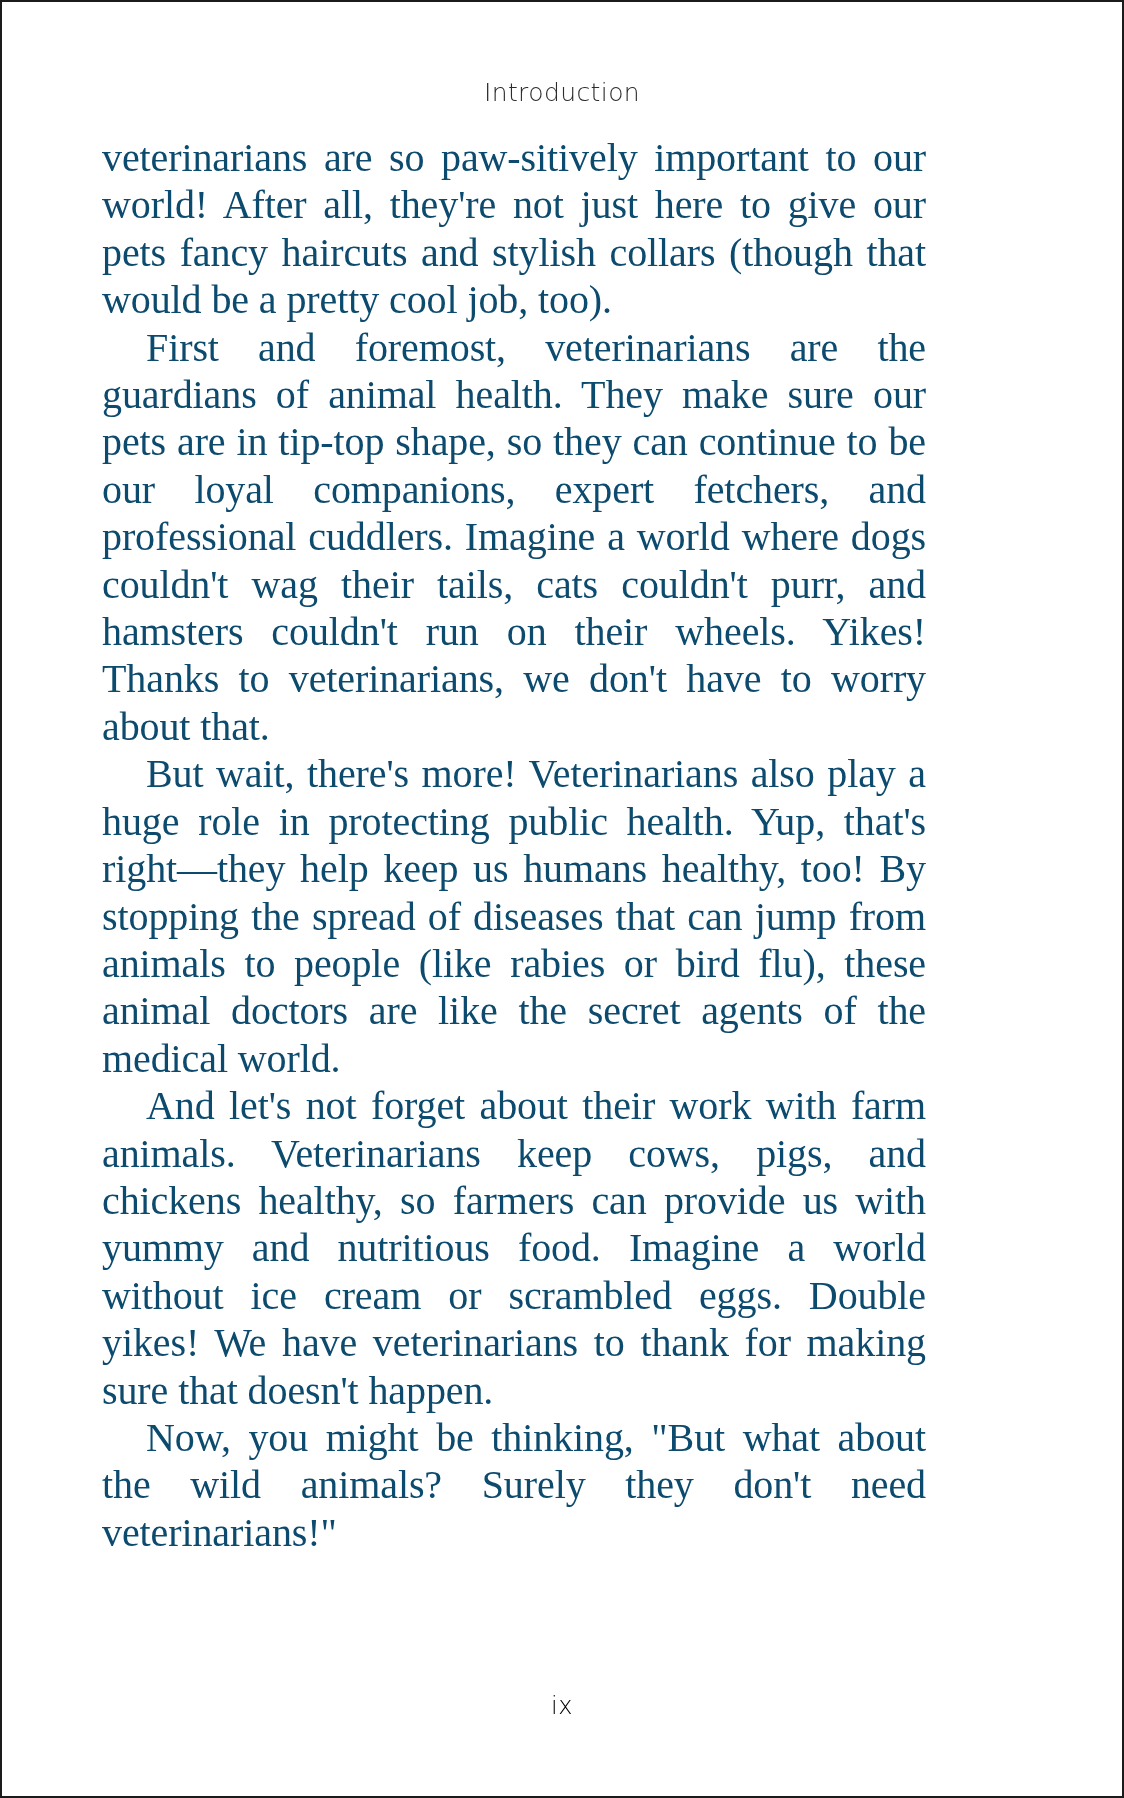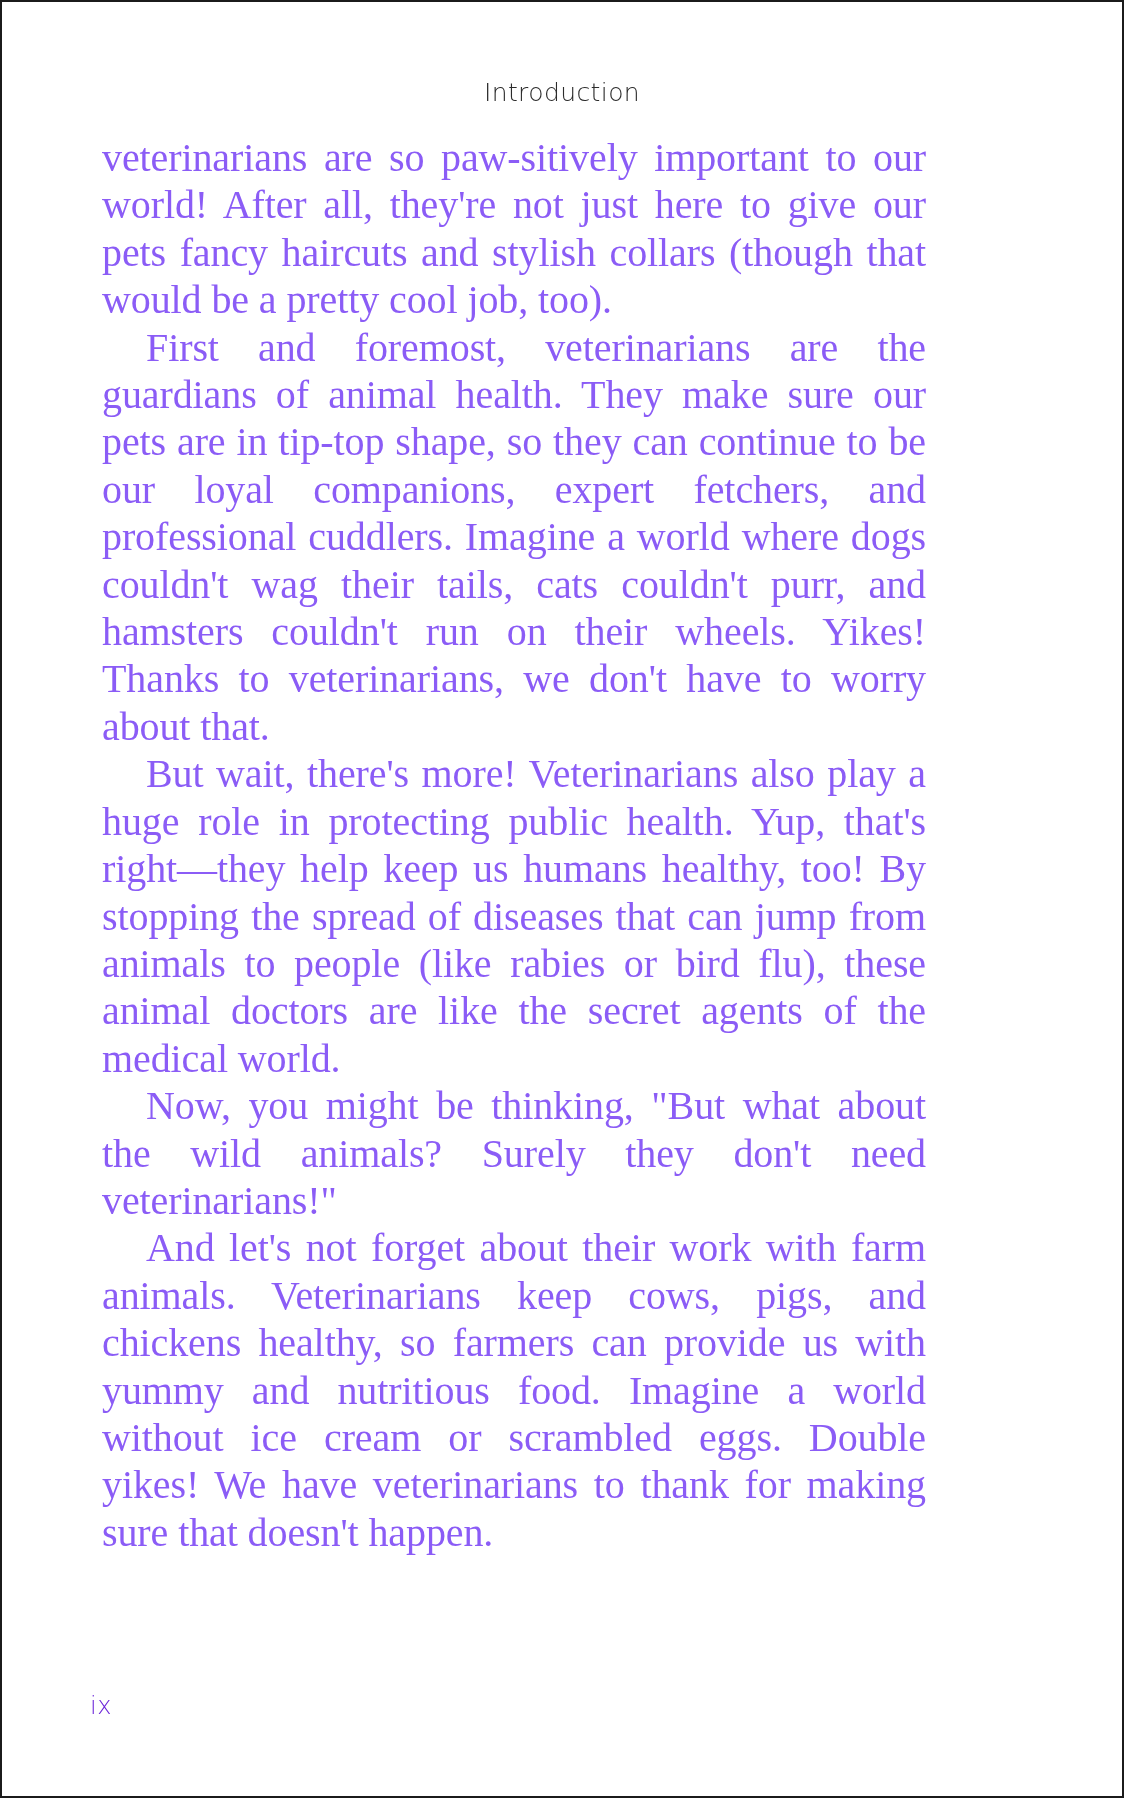--- a/index.html
+++ b/index.html
@@ -57,59 +57,59 @@
     width: 824px;
   }
 
   .para {
     margin: 0;
     text-align: justify;
     text-align-last: left;
     font-family: "Liberation Serif", serif;
     font-size: 40px;
     line-height: 47.4px;
-    color: #8b5cf6;
+    color: #0c4a6e;
     letter-spacing: -0.1px;
     word-spacing: 0px;
     -webkit-font-smoothing: antialiased;
   }
 
   .para.indent {
     text-indent: 44px;
   }
 
   
 
   
   .folio {
     position: absolute;
     bottom: 78px;
     left: 88px;
     right: 88px;
-    text-align: left;
+    text-align: center;
     font-family: "DejaVu Sans", sans-serif;
     font-size: 24px;
     font-weight: 300;
     letter-spacing: 0.5px;
-    color: #6d28d9;
+    color: #000000;
     line-height: 1;
   }
 </style>
 </head>
 <body>
 
 <div class="page">
   <div class="page-inner">
 
     <div class="running-head">Introduction</div>
 
     <div class="textblock">
       <p class="para">veterinarians are so paw-sitively important to our world! After all, they're not just here to give our pets fancy haircuts and stylish collars (though that would be a pretty cool job, too).</p>
       <p class="para indent">First and foremost, veterinarians are the guardians of animal health. They make sure our pets are in tip-top shape, so they can continue to be our loyal companions, expert fetchers, and professional cuddlers. Imagine a world where dogs couldn't wag their tails, cats couldn't purr, and hamsters couldn't run on their wheels. Yikes! Thanks to veterinarians, we don't have to worry about that.</p>
       <p class="para indent">But wait, there's more! Veterinarians also play a huge role in protecting public health. Yup, that's right—they help keep us humans healthy, too! By stopping the spread of diseases that can jump from animals to people (like rabies or bird flu), these animal doctors are like the secret agents of the medical world.</p>
+      <p class="para indent">And let's not forget about their work with farm animals. Veterinarians keep cows, pigs, and chickens healthy, so farmers can provide us with yummy and nutritious food. Imagine a world without ice cream or scrambled eggs. Double yikes! We have veterinarians to thank for making sure that doesn't happen.</p>
       <p class="para indent">Now, you might be thinking, "But what about the wild animals? Surely they don't need veterinarians!"</p>
-      <p class="para indent">And let's not forget about their work with farm animals. Veterinarians keep cows, pigs, and chickens healthy, so farmers can provide us with yummy and nutritious food. Imagine a world without ice cream or scrambled eggs. Double yikes! We have veterinarians to thank for making sure that doesn't happen.</p>
     </div>
 
     <div class="folio">ix</div>
 
   </div>
 </div>
 
 </body></html>

